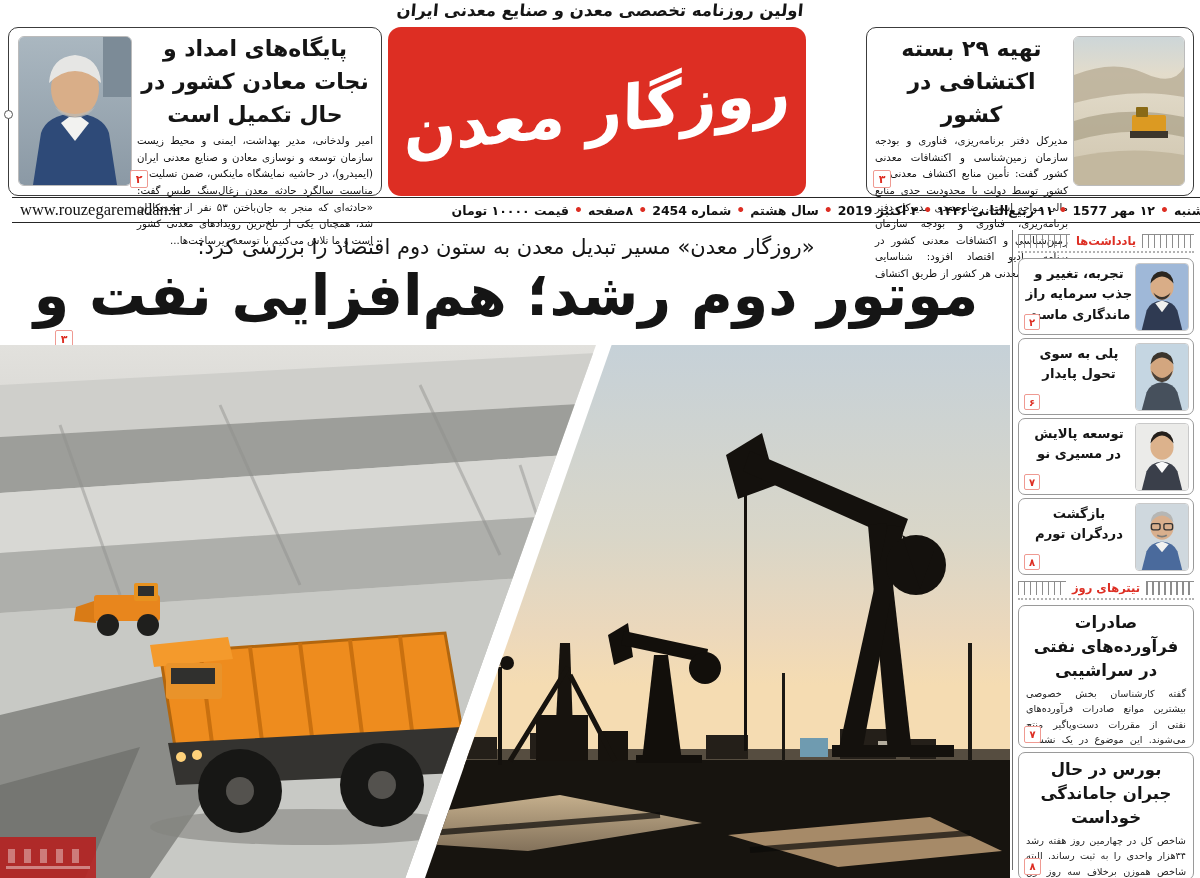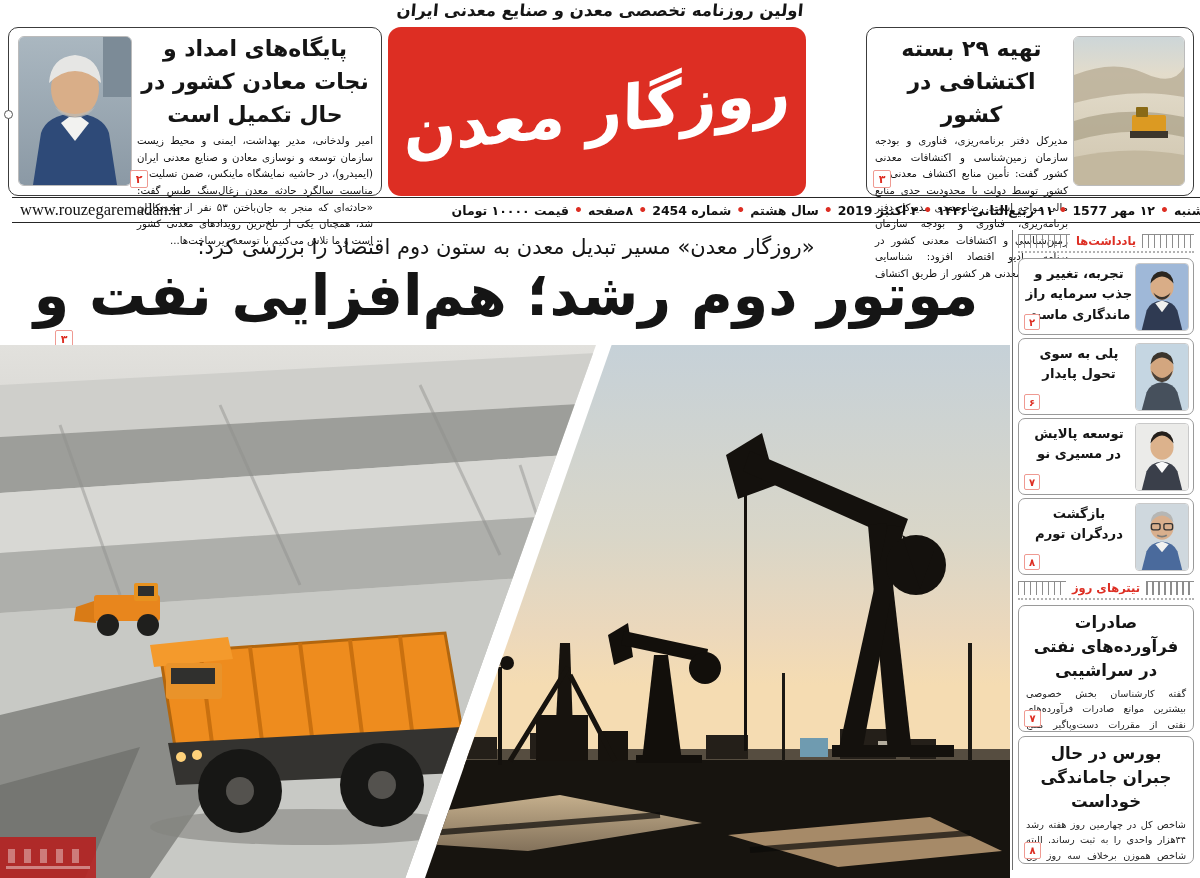--- a/index.html
+++ b/index.html
@@ -73,21 +73,21 @@
   .note-card{position:relative;border:1px solid #9a9a9a;border-radius:7px;background:#fff;
              height:75px;margin-bottom:3px;}
   .note-photo{position:absolute;right:4px;top:4px;width:52px;height:66px;border-radius:4px;
               overflow:hidden;border:1px solid #c9c9c9;}
   .note-title{position:absolute;right:60px;left:6px;top:5px;font-size:13.2px;font-weight:bold;
               text-align:center;line-height:1.55;}
   .note-page{left:5px;bottom:4px;width:14px;height:14px;font-size:10px;}
 
   .news-card{position:relative;border:1px solid #9a9a9a;border-radius:7px;background:#fff;
              box-sizing:border-box;padding:5px 7px 20px;margin-bottom:4px;overflow:hidden;}
-  .nc-1{height:127px;}
+  .nc-1{height:143px;}
   .nc-2{height:128px;}
   .news-title{font-size:16.5px;font-weight:bold;text-align:center;line-height:1.45;}
   .news-body{font-size:9.7px;line-height:1.6;text-align:justify;margin-top:3px;color:#1c1c1c;}
   .news-page{left:5px;bottom:4px;width:15px;height:15px;font-size:10px;}
 </style>
 </head>
 <body>
 
 <div class="page">
 

